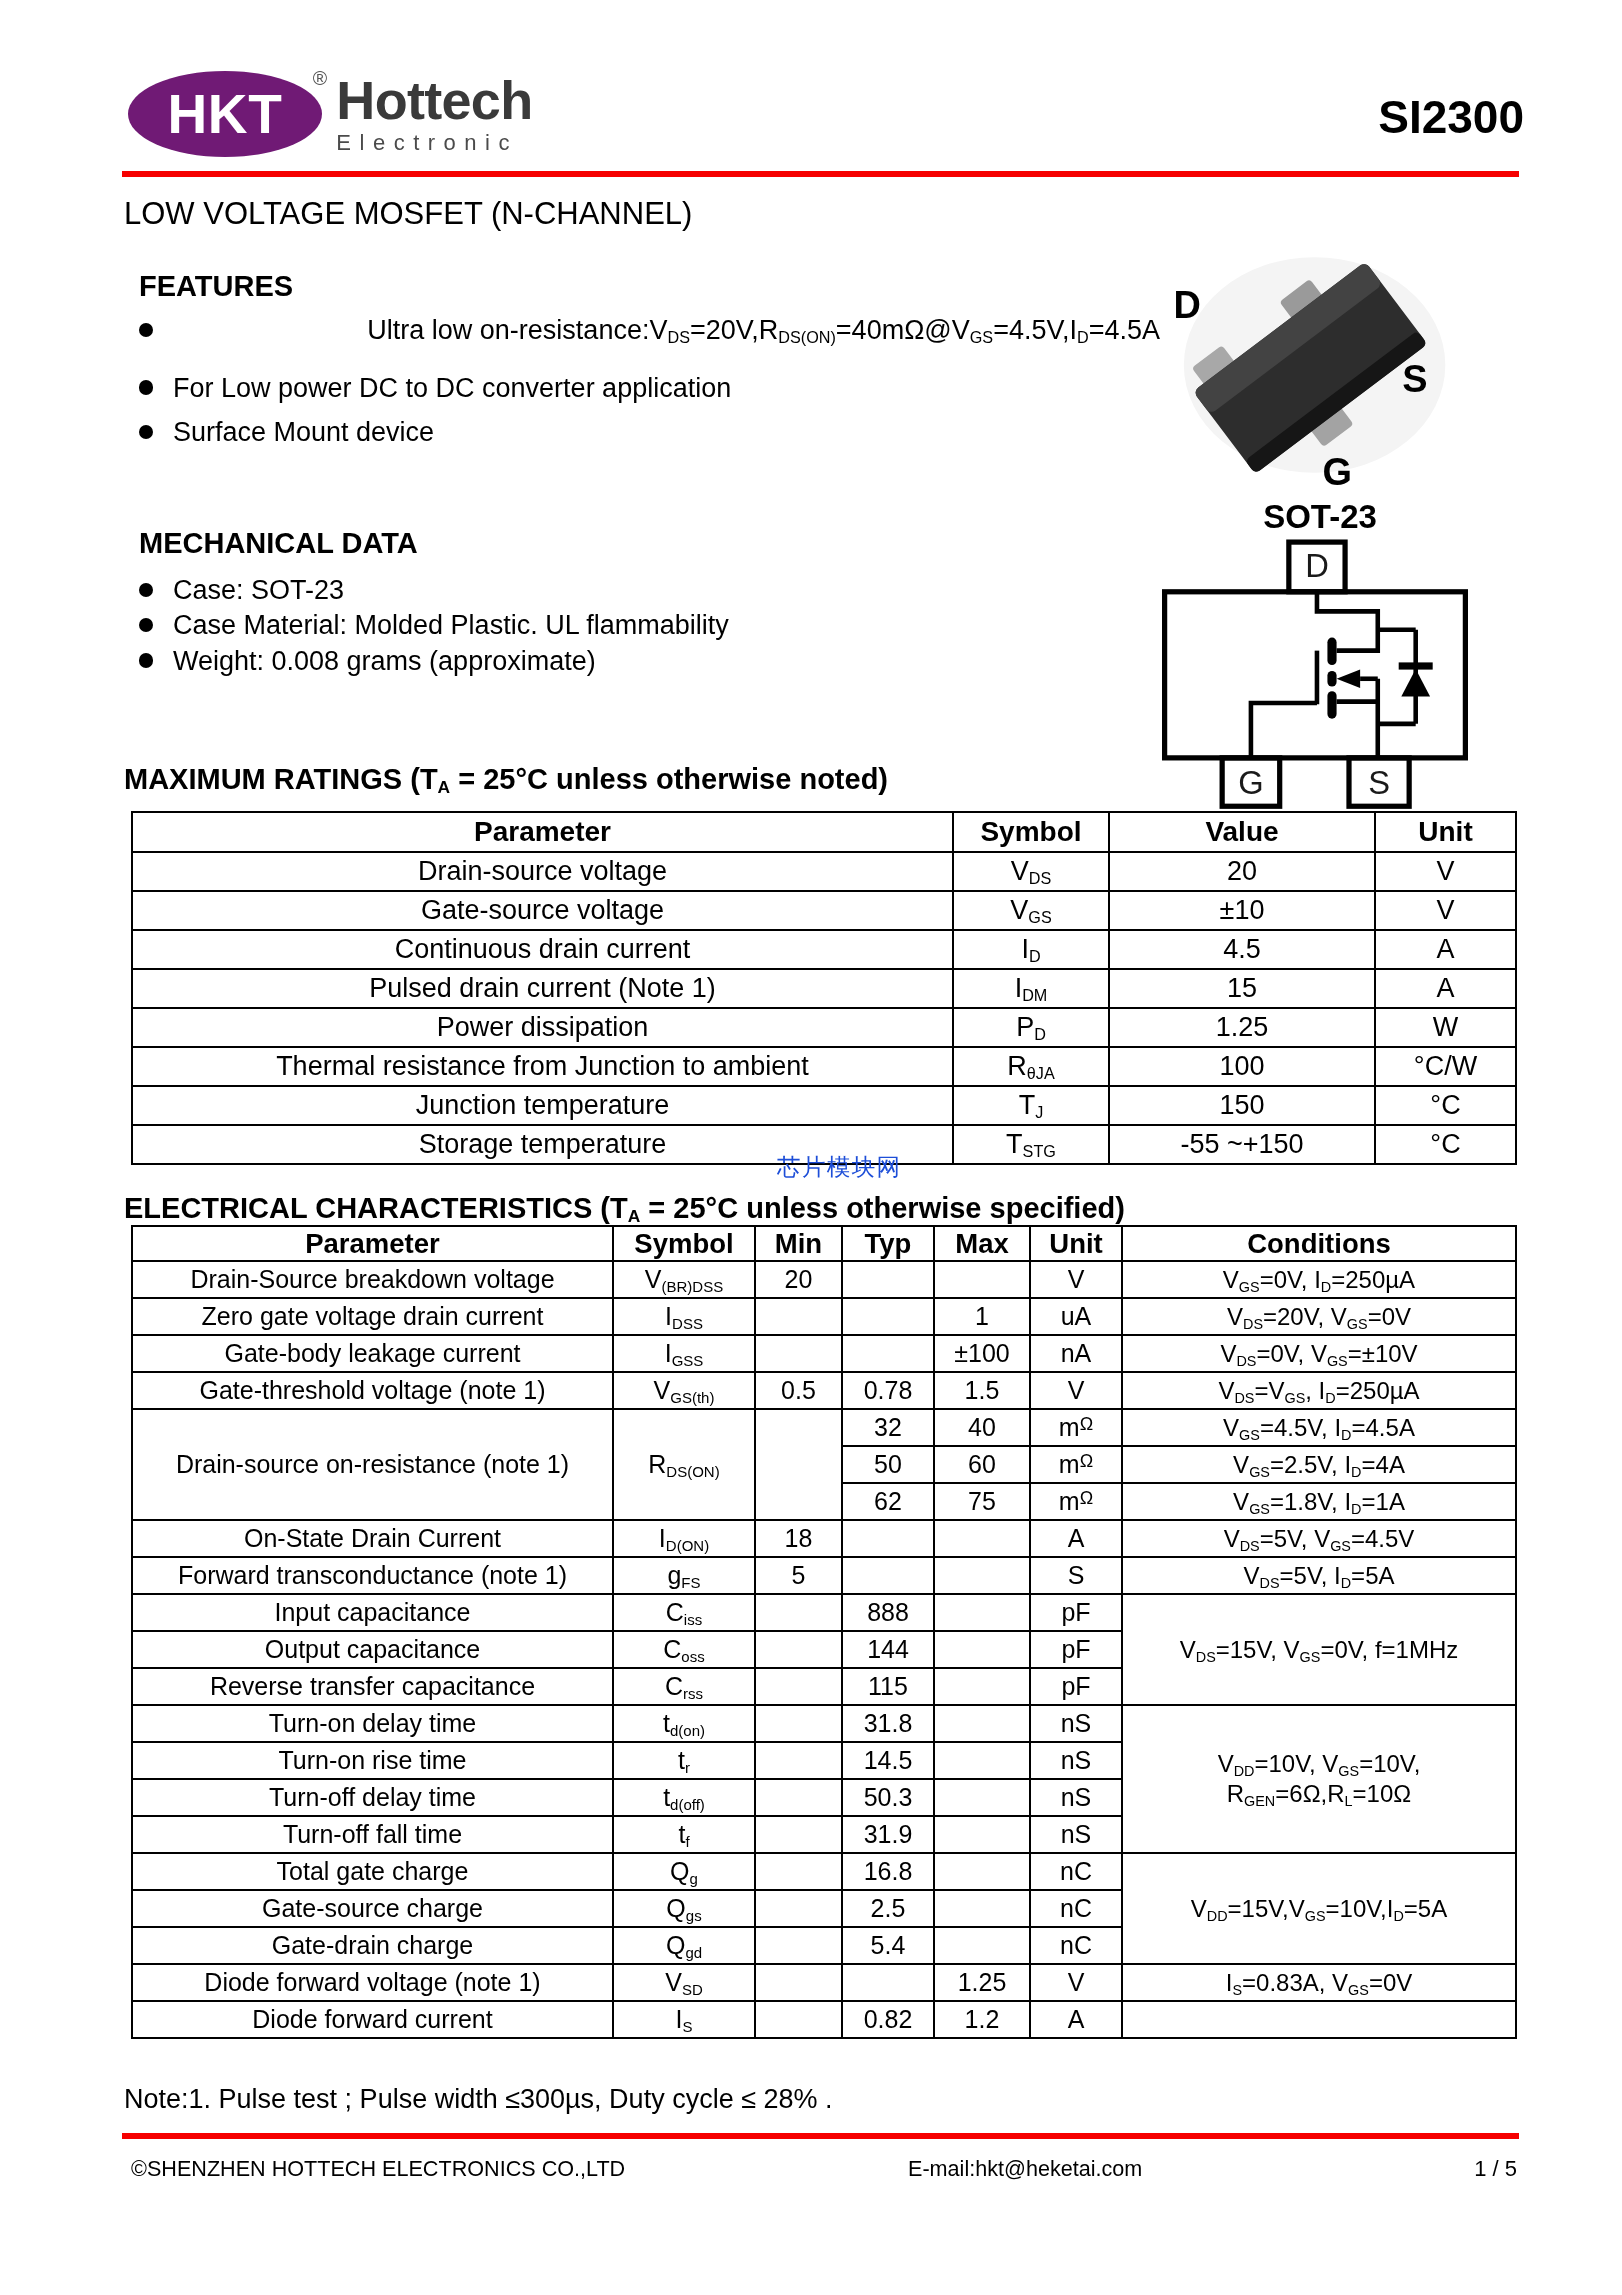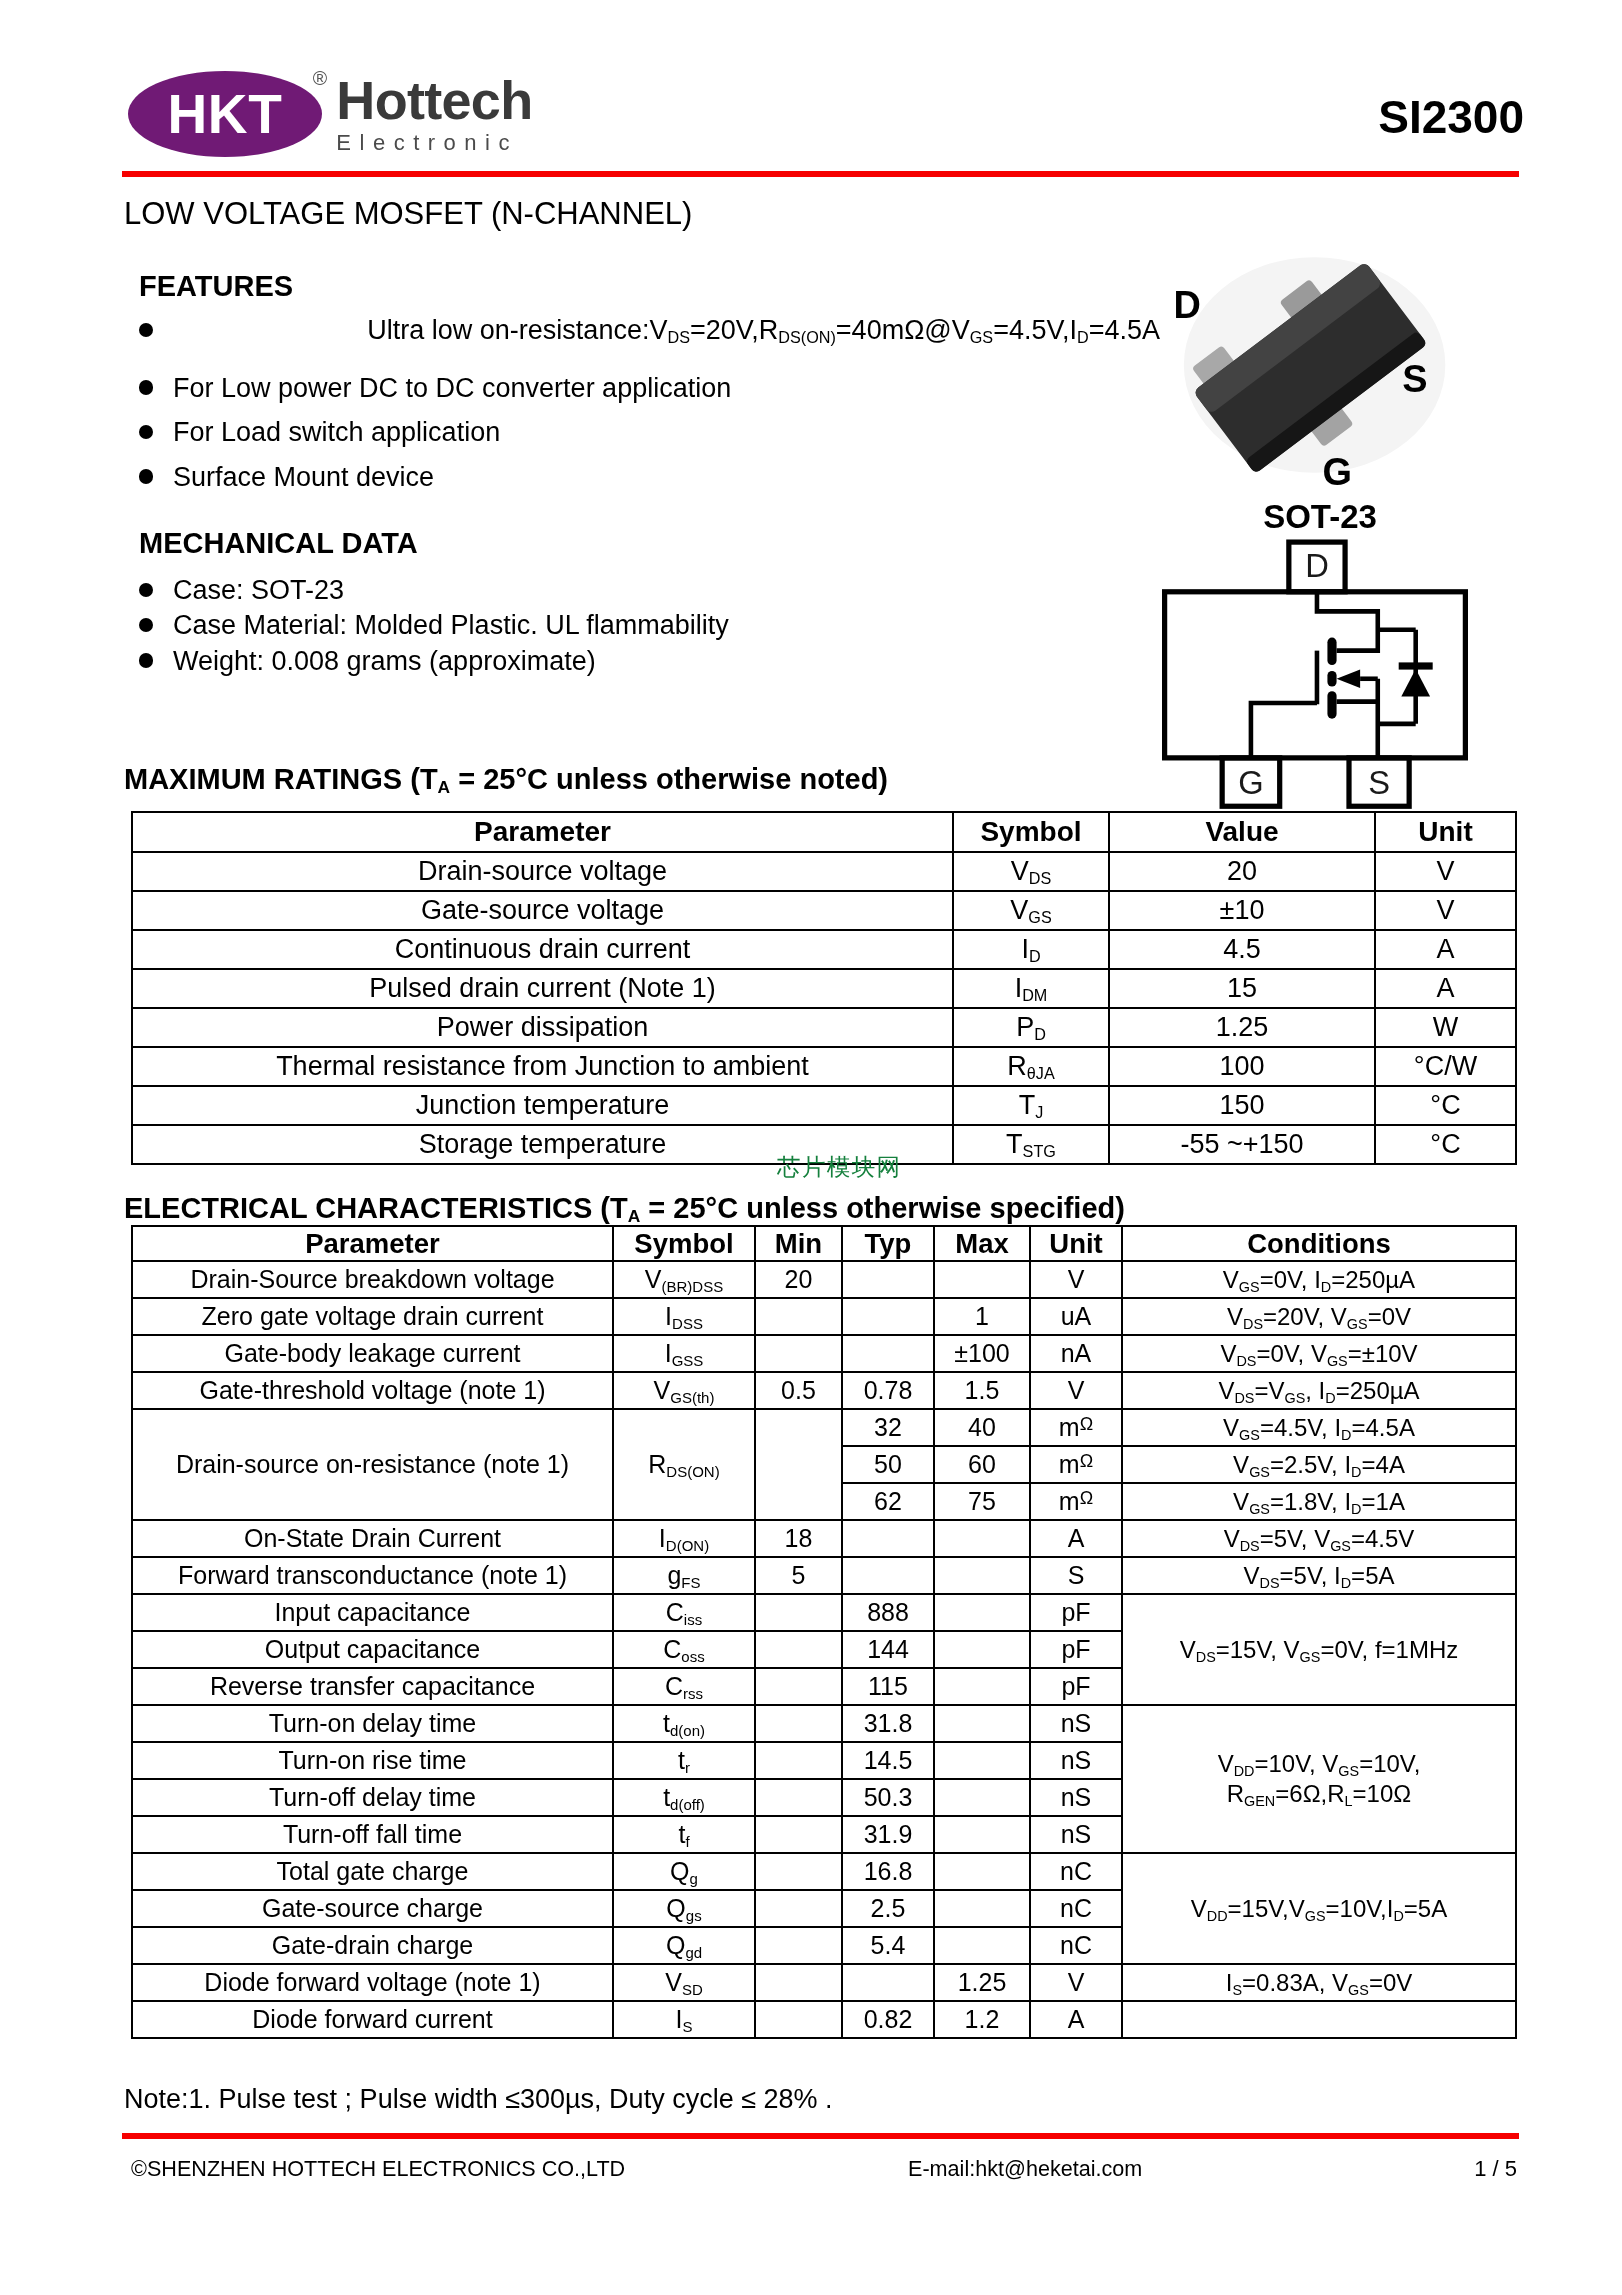--- a/index.html
+++ b/index.html
@@ -58,21 +58,21 @@
   .max-tbl{left:131px;top:811px;width:1386px;}
   .max-tbl th{height:38px;font-size:28px;font-weight:bold;}
   .max-tbl td{height:37px;font-size:27px;}
   .elec-tbl{left:131px;top:1225px;width:1386px;}
   .elec-tbl th{height:33px;font-size:27.5px;font-weight:bold;}
   .elec-tbl td{height:35px;font-size:25px;}
   td.pl,th.pl{text-align:left;padding-left:11.8px;}
   td.cond{text-align:left;padding-left:10.5px;font-size:24px;white-space:pre-line;line-height:30px;border-radius:6px;}
 
   .note-line{left:124px;top:2084px;font-size:27px;}
-  .watermark{left:777px;top:1151px;font-size:23.6px;color:#15803d;letter-spacing:1.3px;}
+  .watermark{left:777px;top:1151px;font-size:23.6px;color:#1d4ed8;letter-spacing:1.3px;}
 
   .footer-company{left:131px;top:2156px;font-size:21.6px;}
   .footer-email{left:908px;top:2156px;font-size:21.6px;}
   .footer-page{left:1387px;top:2156px;width:130px;text-align:right;font-size:22px;}
 </style>
 </head>
 <body>
 
 <div class="page">
 
@@ -93,24 +93,20 @@
 
   <div class="abs sec-heading features-h">FEATURES</div>
   <ul class="abs blist features-list">
     <li>
         <span class="dot"></span>
         <span>Ultra low on-resistance:V<sub>DS</sub>=20V,R<sub>DS(ON)</sub>=40mΩ@V<sub>GS</sub>=4.5V,I<sub>D</sub>=4.5A</span>
       </li>
     <li>
         <span class="dot"></span>
         <span>For Low power DC to DC converter application</span>
-      </li>
-    <li>
-        <span class="dot"></span>
-        <span>For Load switch application</span>
       </li>
     <li>
         <span class="dot"></span>
         <span>Surface Mount device</span>
       </li>
   </ul>
 
   <div class="abs sec-heading mech-h">MECHANICAL DATA</div>
   <ul class="abs blist mech-list">
     <li>

